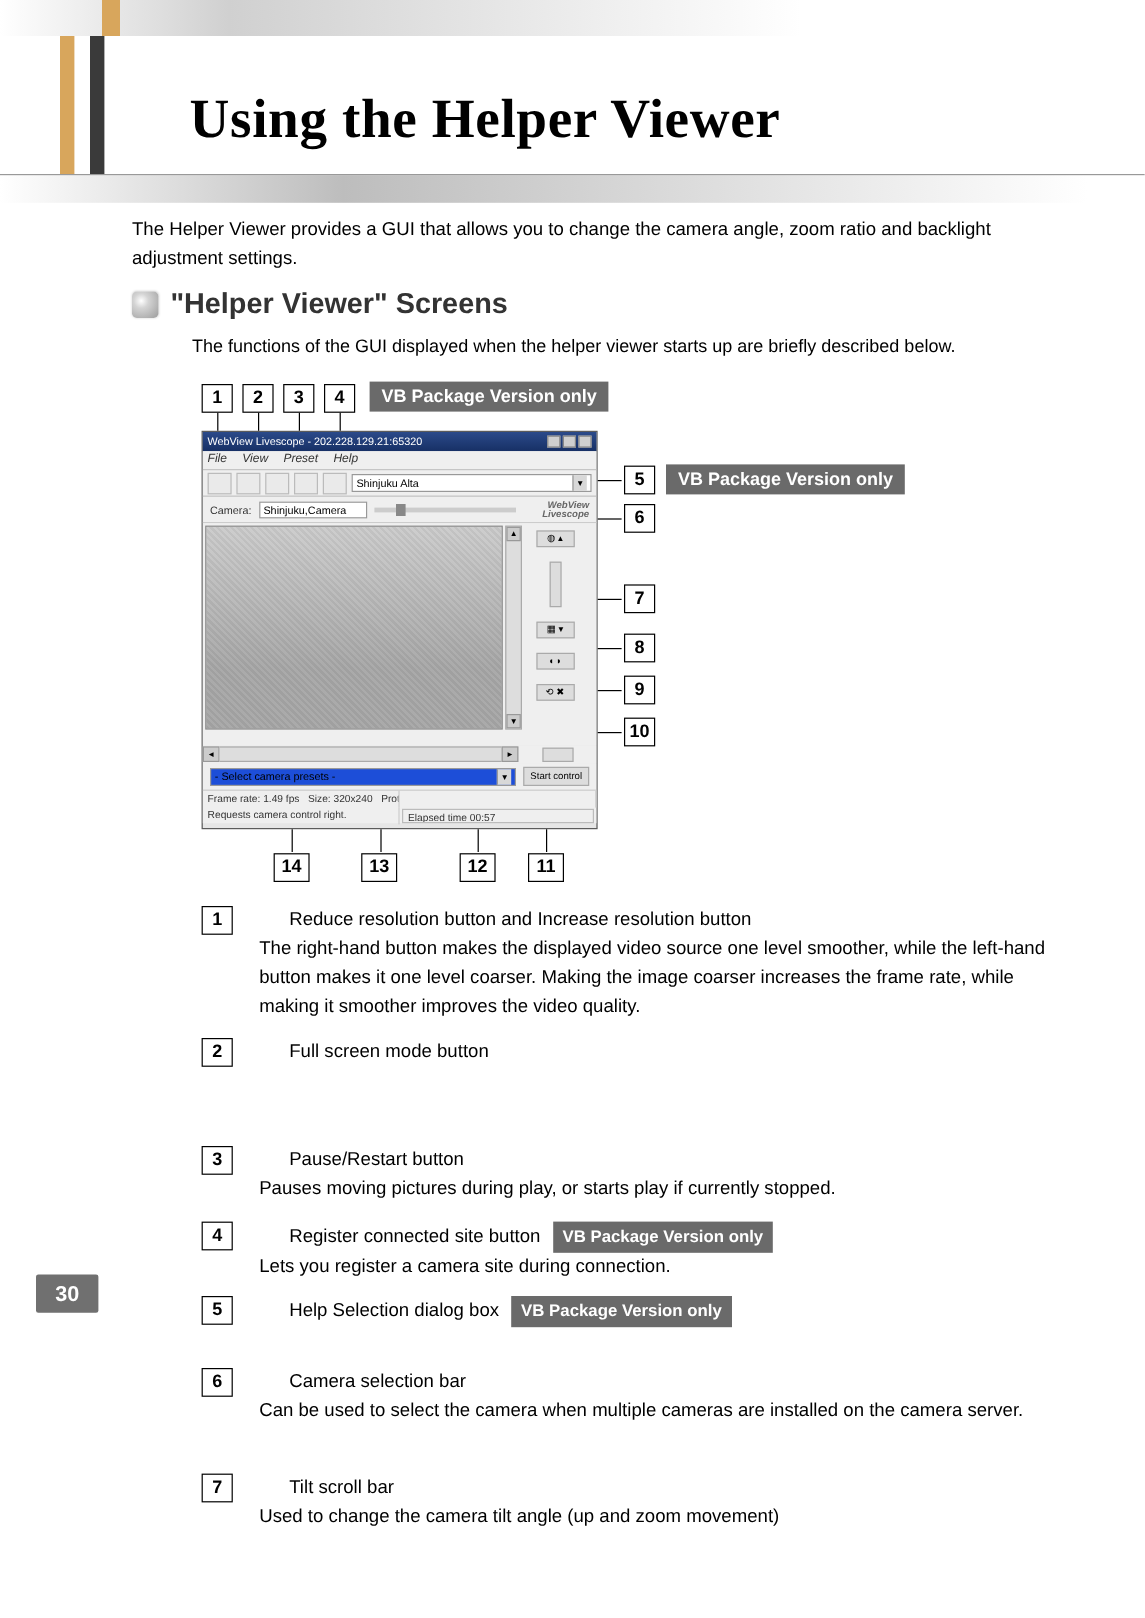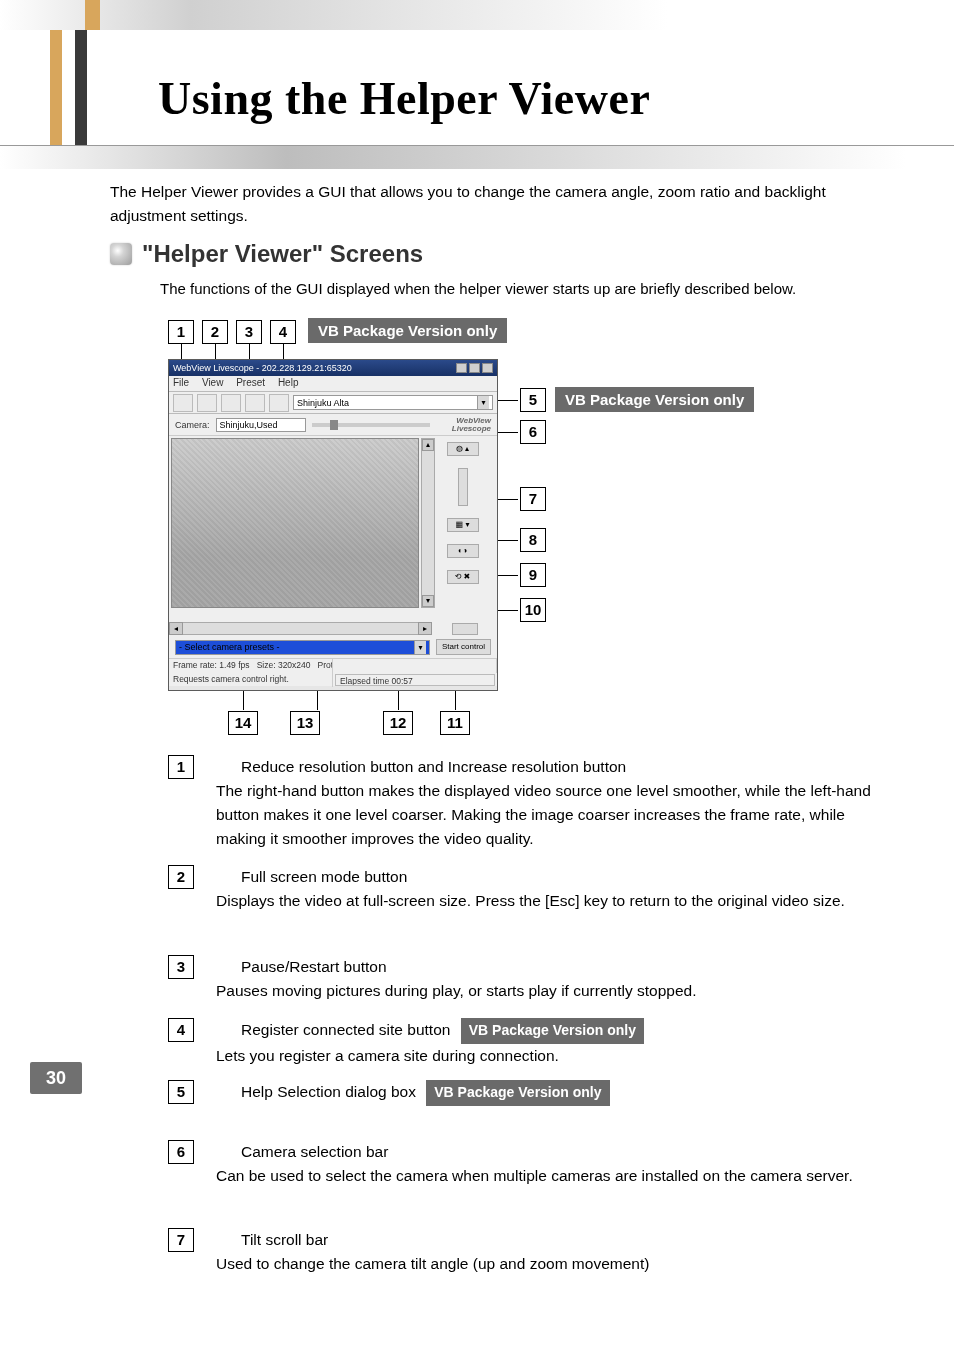--- a/index.html
+++ b/index.html
@@ -48,21 +48,21 @@
 
   
   .appwin { position: absolute; top: 359px; left: 168px; width: 330px; height: 332px;
             border: 1px solid #5b5b5b; background: #e6e6e6; font-size: 10px; }
   .appwin .titlebar { height: 16px; background: linear-gradient(#2b4a8a,#173065); color: #fff;
                       font-size: 9px; padding: 2px 4px; display: flex; justify-content: space-between; align-items: center; }
   .appwin .winbtns { display: flex; gap: 2px; }
   .appwin .winbtns span { width: 11px; height: 10px; background: #cfcfcf; border: 1px solid #888; display: inline-block; }
   .appwin .menubar { height: 16px; background: #efefef; border-bottom: 1px solid #bbb;
                      font-size: 10px; padding: 1px 4px; color: #333; }
-  .appwin .menubar span { margin-right: 10px; }
+  .appwin .menubar span { margin-right: 10px; font-style: italic; }
   .appwin .toolbar { height: 22px; background: #efefef; border-bottom: 1px solid #bbb;
                      display: flex; align-items: center; padding: 0 4px; gap: 4px; }
   .appwin .toolbar .tbtn { width: 20px; height: 18px; background: #eaeaea; border: 1px solid #bbb; }
   .appwin .toolbar .siteSel { flex: 1; height: 15px; background: #fff; border: 1px solid #999;
                               font-size: 9px; padding: 0 3px; display: flex; align-items: center; justify-content: space-between; }
   .appwin .toolbar .siteSel .dd { width: 12px; height: 13px; background: #d8d8d8; border-left: 1px solid #999; text-align: center; line-height: 13px; font-size: 8px; }
   .appwin .camrow { height: 22px; display: flex; align-items: center; padding: 0 6px; gap: 6px;
                     background: #efefef; border-bottom: 1px solid #ccc; }
   .appwin .camrow .lbl { font-size: 9px; color: #333; }
   .appwin .camrow .csel { width: 90px; height: 14px; background: #fff; border: 1px solid #999; font-size: 9px; padding: 0 3px; display: flex; align-items: center; }
@@ -162,21 +162,21 @@
 
   <div class="numbox" style="top:563px; left:520px;">9</div>
   <div class="lead" style="top:575px; left:470px; width:48px;"></div>
   <div class="dot" style="top:572px; left:468px;"></div>
 
   <div class="numbox" style="top:598px; left:520px;">10</div>
   <div class="lead" style="top:610px; left:430px; width:88px;"></div>
   <div class="dot" style="top:607px; left:428px;"></div>
 
   <div class="numbox w30" style="top:711px; left:228px;">14</div>
-  <div class="numbox w30" style="top:711px; left:290px;">13</div>
+  <div class="numbox w30" style="top:711px; left:301px;">13</div>
   <div class="numbox w30" style="top:711px; left:383px;">12</div>
   <div class="numbox w30" style="top:711px; left:440px;">11</div>
 
   <div class="leadv" style="top:640px; left:243px; height:70px;"></div>
   <div class="dot" style="top:638px; left:240px;"></div>
   <div class="leadv" style="top:640px; left:317px; height:70px;"></div>
   <div class="dot" style="top:638px; left:314px;"></div>
   <div class="leadv" style="top:660px; left:398px; height:50px;"></div>
   <div class="dot" style="top:658px; left:395px;"></div>
   <div class="leadv" style="top:640px; left:455px; height:70px;"></div>
@@ -204,21 +204,21 @@
       <div class="tbtn"></div>
       <div class="tbtn"></div>
       <div class="siteSel">
         <span>Shinjuku Alta</span>
         <span class="dd">▾</span>
       </div>
     </div>
     <div class="camrow">
       <span class="lbl">Camera:</span>
       <div class="csel">
-        <span>Shinjuku,Used</span>
+        <span>Shinjuku,Camera</span>
       </div>
       <div class="slider">
           <div class="knob"></div>
         </div>
       <div class="logo">
         <div>WebView</div>
         <div>Livescope</div>
       </div>
     </div>
     <div class="videoarea">
@@ -268,21 +268,20 @@
       <div class="body">
         <span class="head">Reduce resolution button and Increase resolution button</span><br>
         <span>The right-hand button makes the displayed video source one level smoother, while the left-hand button makes it one level coarser. Making the image coarser increases the frame rate, while making it smoother improves the video quality.</span>
       </div>
     </div>
 
     <div class="descitem" style="top:865px;">
       <div class="num">2</div>
       <div class="body">
         <span class="head">Full screen mode button</span><br>
-        <span>Displays the video at full-screen size. Press the [Esc] key to return to the original video size.</span>
       </div>
     </div>
 
     <div class="descitem" style="top:955px;">
       <div class="num">3</div>
       <div class="body">
         <span class="head">Pause/Restart button</span><br>
         <span>Pauses moving pictures during play, or starts play if currently stopped.</span>
       </div>
     </div>

